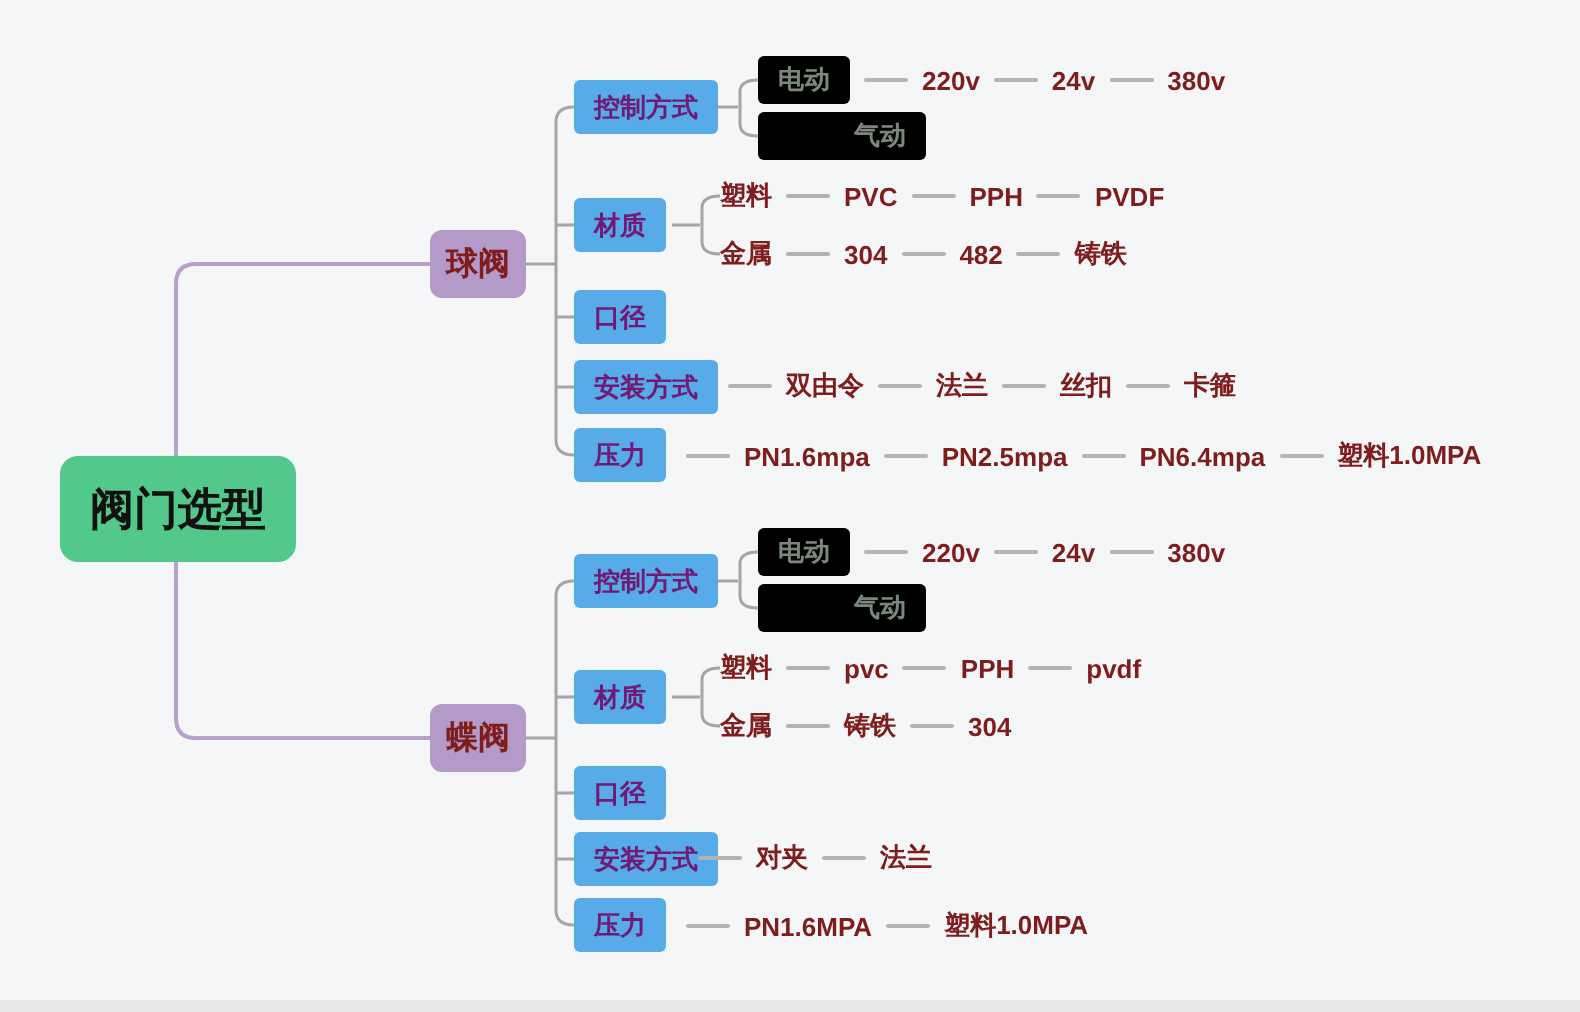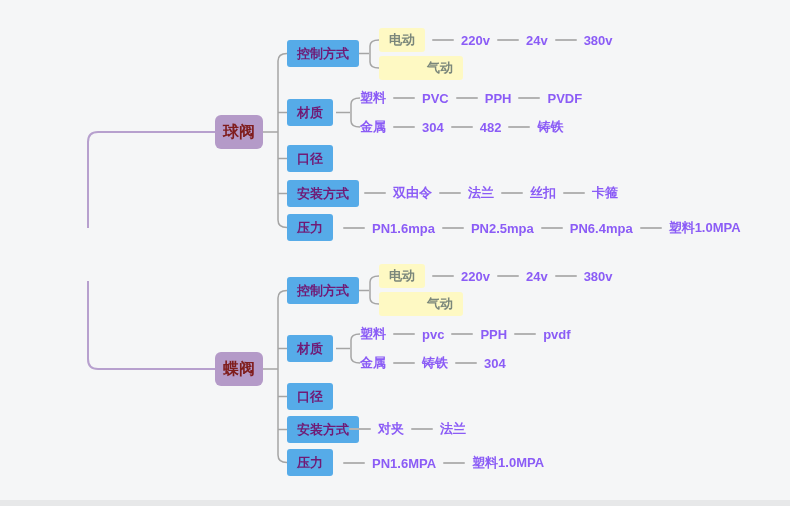--- a/index.html
+++ b/index.html
@@ -34,32 +34,32 @@
 
   .topic {
     position: absolute; height: 27px; display: flex; align-items: center; justify-content: center;
     background: #56abe8; border-radius: 3px;
     font-size: 13px; font-weight: bold; color: #701a75;
     padding: 0 10px; white-space: nowrap;
   }
 
   .subtopic {
     height: 24px; display: flex; align-items: center; justify-content: center;
-    background: #fef9c3; border-radius: 3px;
+    background: #000000; border-radius: 3px;
     font-size: 13px; font-weight: bold; color: #7b877b;
     padding: 0 10px; white-space: nowrap;
   }
   .subtopic.abs { position: absolute; padding-left: 48px; }
 
   .row {
     position: absolute; height: 24px;
     display: flex; align-items: center;
   }
   .leaf {
-    font-size: 13px; font-weight: bold; color: #8b5cf6;
+    font-size: 13px; font-weight: bold; color: #7f1d1d;
     white-space: nowrap;
   }
   .dash {
     width: 22px; height: 2px; background: #b3b3b3;
     border-radius: 1px; margin: 0 7px; flex: none;
   }
 </style>
 </head>
 <body>
 
@@ -88,20 +88,21 @@
       <path d="M 278 348.5 H 287"></path>
       <path d="M 278 396.5 H 287"></path>
       <path d="M 278 429.5 H 287"></path>
       <path d="M 357 290.5 H 369"></path>
       <path d="M 379 276 Q 370 276 370 282 V 298 Q 370 304 379 304"></path>
       <path d="M 336 348.5 H 350"></path>
       <path d="M 360 334 Q 351 334 351 340 V 357 Q 351 363 360 363"></path>
     </g>
   </svg>
 
+  <div class="node root">阀门选型</div>
 
   <div class="node branch ball">球阀</div>
   <div class="node branch butter">蝶阀</div>
 
   <div class="topic" style="left:287px; top:40px;">控制方式</div>
   <div class="topic" style="left:287px; top:99px;">材质</div>
   <div class="topic" style="left:287px; top:145px;">口径</div>
   <div class="topic" style="left:287px; top:180px;">安装方式</div>
   <div class="topic" style="left:287px; top:214px;">压力</div>
 

